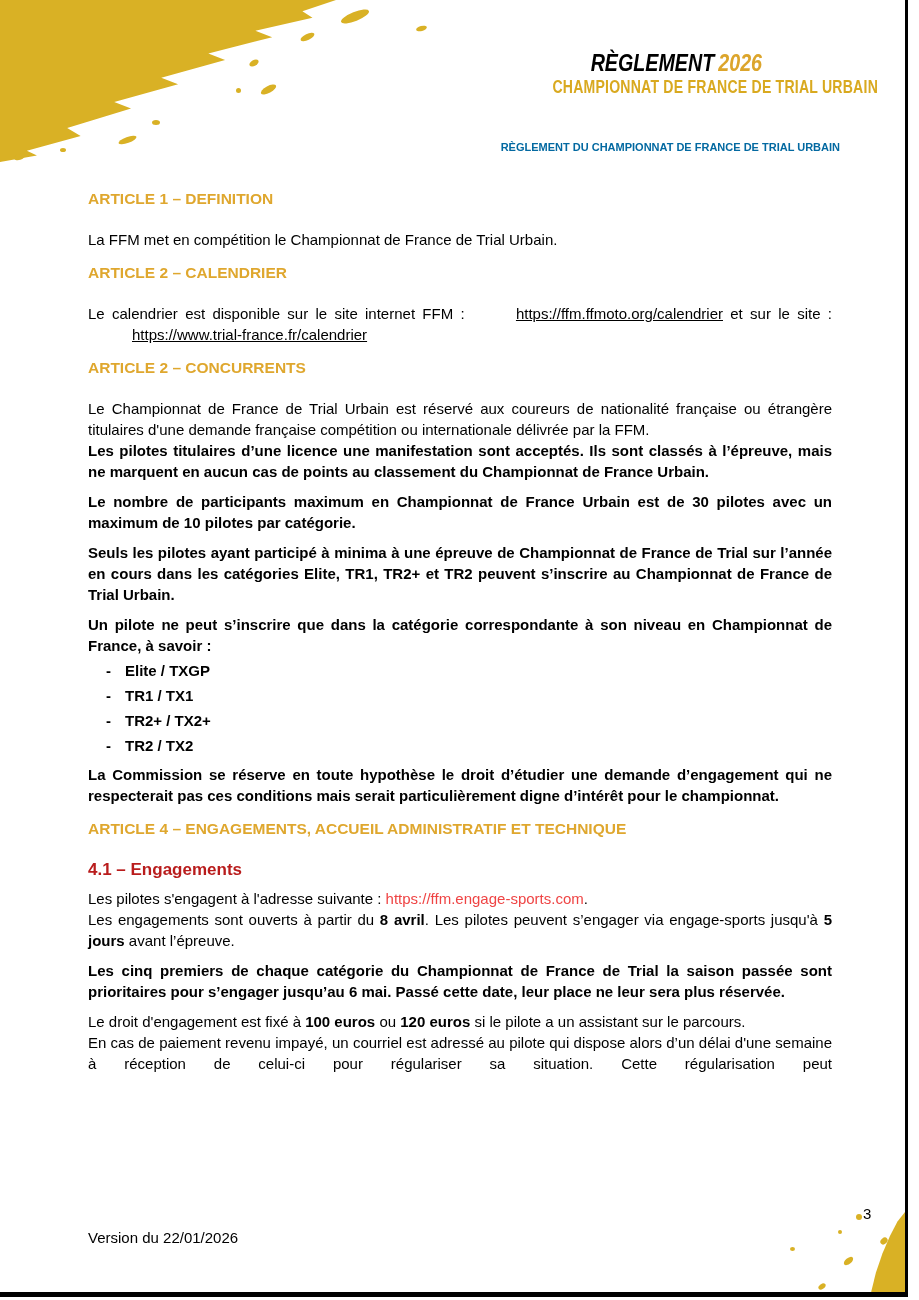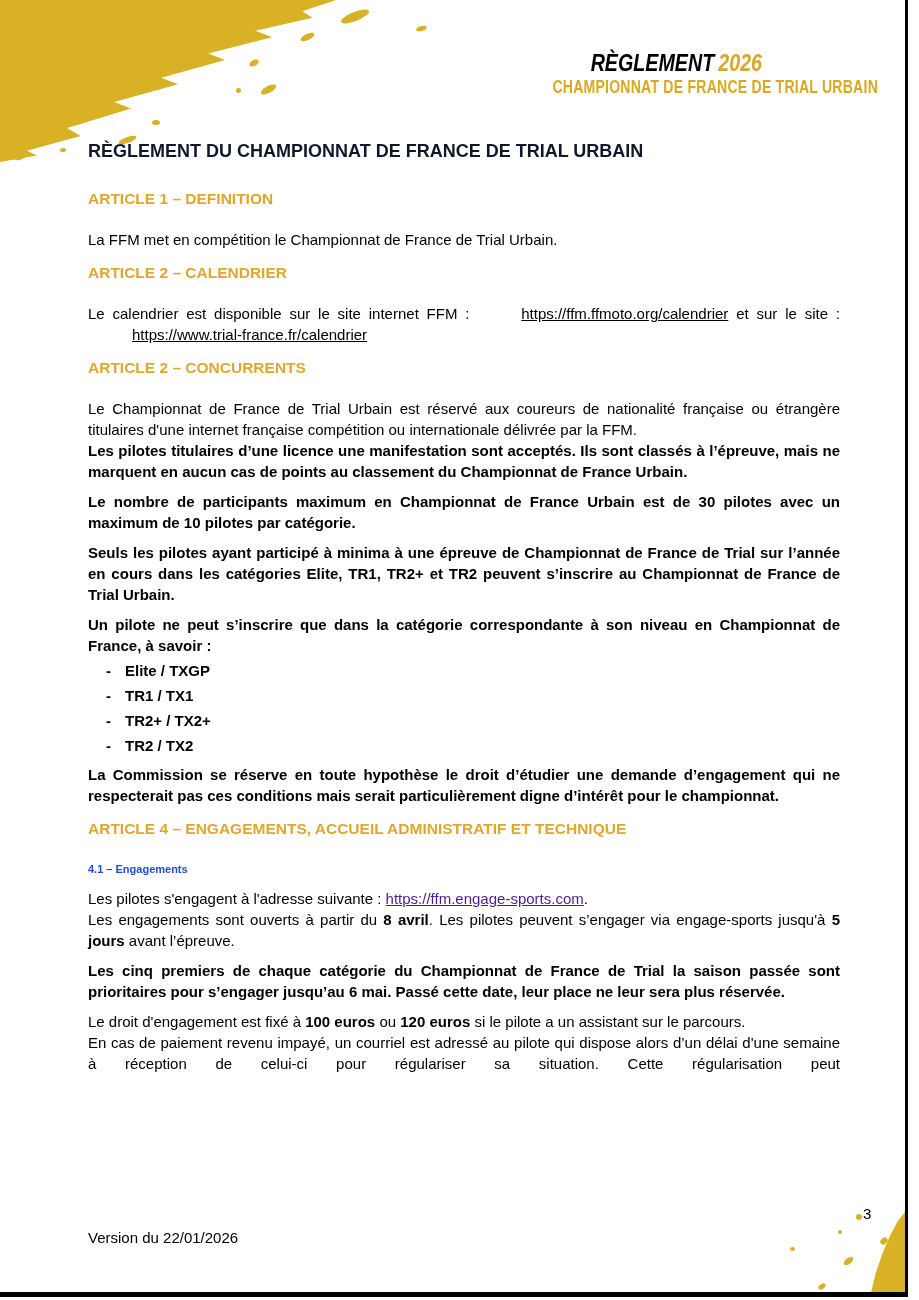--- a/index.html
+++ b/index.html
@@ -19,32 +19,32 @@
   .edge-bottom{position:absolute;left:0;top:1292px;width:908px;height:5px;background:#000;}
   
   .brand{position:absolute;top:50px;right:41px;text-align:center;line-height:1.1;}
   .brand-main{display:inline-block;transform:scaleX(0.82);transform-origin:100% 50%;
     font-style:italic;font-weight:800;font-size:24px;white-space:nowrap;color:#000;}
   .brand-main .year{color:#DCA52C;margin-left:5px;}
   .brand-sub{display:block;margin-top:1px;}
   .brand-sub-inner{display:inline-block;transform:scaleX(0.74);transform-origin:100% 50%;
     font-weight:700;font-size:19px;color:#D9A91F;white-space:nowrap;letter-spacing:.3px;}
   
-  .doc-title{position:absolute;top:141px;left:88px;width:752px;text-align:left;
-    font-weight:700;font-size:18px;color:#0f172a;}
+  .doc-title{position:absolute;top:141px;left:88px;width:752px;text-align:right;
+    font-weight:700;font-size:11px;color:#0369a1;}
   .doc-body{position:absolute;top:176px;left:88px;width:752px;font-size:15px;line-height:21px;}
   .heading{color:#DFA72E;font-weight:700;font-size:15.5px;margin:12px 0 20px;}
-  .subheading{font-weight:700;font-size:11px;margin:0 0 8px;color:#1d4ed8;}
-  .para{margin:0 0 9px 0;text-align:justify;}
+  .subheading{font-weight:700;font-size:17px;margin:0 0 8px;color:#b91c1c;}
+  .para{margin:0 8px 9px 0;text-align:justify;}
   .no-mb{margin-bottom:0;}
   .tight{margin-bottom:2px;}
   .justify-last{text-align-last:justify;}
   .bold{font-weight:700;}
   .u{text-decoration:underline;color:#000;padding-left:44px;}
-  .link{color:#4c1d95;text-decoration:underline;}
+  .link{color:#ef4444;}
   .dash-list{list-style:none;margin:0 0 6px 0;padding:0;font-weight:700;}
   .dash-list li{position:relative;padding-left:37px;line-height:25px;}
   .dash-list li::before{content:"-";position:absolute;left:18px;}
   
   .footer-version{position:absolute;left:88px;top:1229px;font-size:15px;}
   .footer-page{position:absolute;left:856px;top:1205px;font-size:15px;white-space:nowrap;}
   .page-dot{display:inline-block;width:6px;height:6px;background:#D9B125;border-radius:50%;
     vertical-align:-1px;margin-right:1px;}
 </style>
 </head>
@@ -81,21 +81,21 @@
 </div>
 
 <div class="doc-title">RÈGLEMENT DU CHAMPIONNAT DE FRANCE DE TRIAL URBAIN</div>
 
 <div class="doc-body" id="doc-body">
     <div class="heading">ARTICLE 1 – DEFINITION</div>
     <p class="para"><span>La FFM met en compétition le Championnat de France de Trial Urbain.</span></p>
     <div class="heading">ARTICLE 2 – CALENDRIER</div>
     <p class="para"><span>Le calendrier est disponible sur le site internet FFM : </span><span class="u">https://ffm.ffmoto.org/calendrier</span><span> et sur le site : </span><span class="u">https://www.trial-france.fr/calendrier</span></p>
     <div class="heading">ARTICLE 2 – CONCURRENTS</div>
-    <p class="para no-mb"><span>Le Championnat de France de Trial Urbain est réservé aux coureurs de nationalité française ou étrangère titulaires d'une internet française compétition ou internationale délivrée par la FFM.</span></p>
+    <p class="para no-mb"><span>Le Championnat de France de Trial Urbain est réservé aux coureurs de nationalité française ou étrangère titulaires d'une demande française compétition ou internationale délivrée par la FFM.</span></p>
     <p class="para bold"><span>Les pilotes titulaires d’une licence une manifestation sont acceptés. Ils sont classés à l’épreuve, mais ne marquent en aucun cas de points au classement du Championnat de France Urbain.</span></p>
     <p class="para bold"><span>Le nombre de participants maximum en Championnat de France Urbain est de 30 pilotes avec un maximum de 10 pilotes par catégorie.</span></p>
     <p class="para bold"><span>Seuls les pilotes ayant participé à minima à une épreuve de Championnat de France de Trial sur l’année en cours dans les catégories Elite, TR1, TR2+ et TR2 peuvent s’inscrire au Championnat de France de Trial Urbain.</span></p>
     <p class="para bold tight"><span>Un pilote ne peut s’inscrire que dans la catégorie correspondante à son niveau en Championnat de France, à savoir :</span></p>
     <ul class="dash-list">
       <li>Elite / TXGP</li>
       <li>TR1 / TX1</li>
       <li>TR2+ / TX2+</li>
       <li>TR2 / TX2</li>
     </ul>

